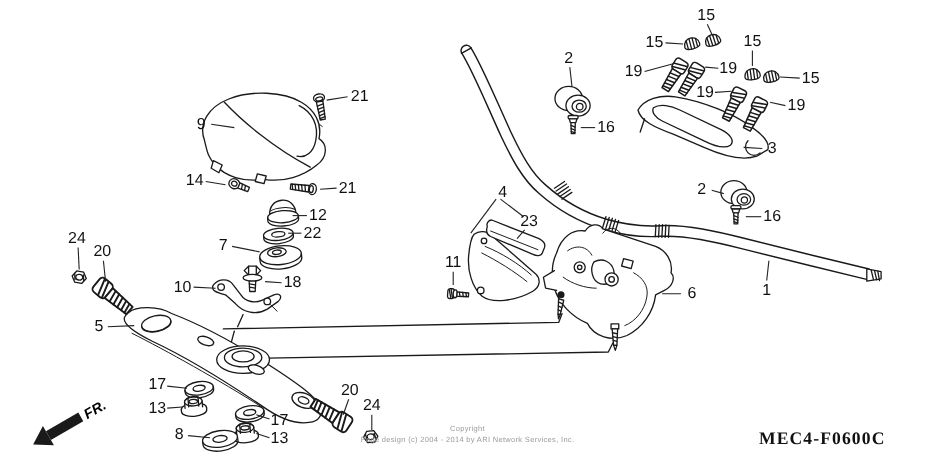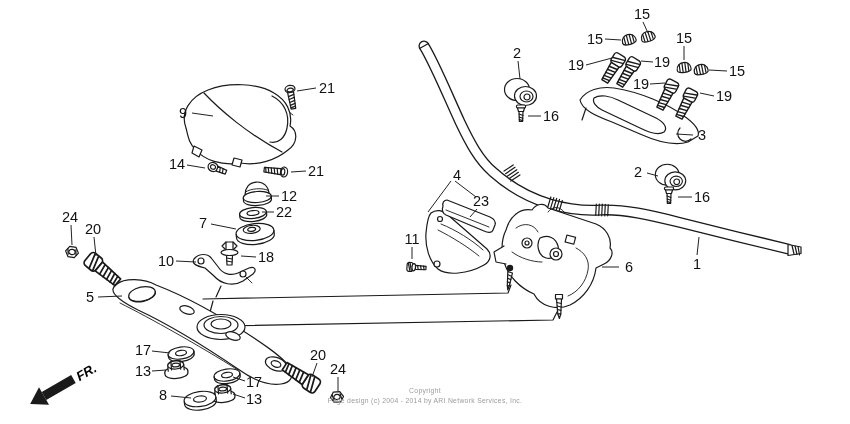--- a/index.html
+++ b/index.html
@@ -382,13 +382,14 @@
       <text x="629" y="267" class="callout">6</text>
       <polyline points="697,255 699,237" class="leader"></polyline>
       <text x="697" y="264" class="callout">1</text>
     </svg>
 
   <div class="watermark">
     <div>Copyright</div>
     <div>Page design (c) 2004 - 2014 by ARI Network Services, Inc.</div>
   </div>
 
+  <div class="part-code">MEC4-F0600C</div>
 </div>
 
 </body></html>

